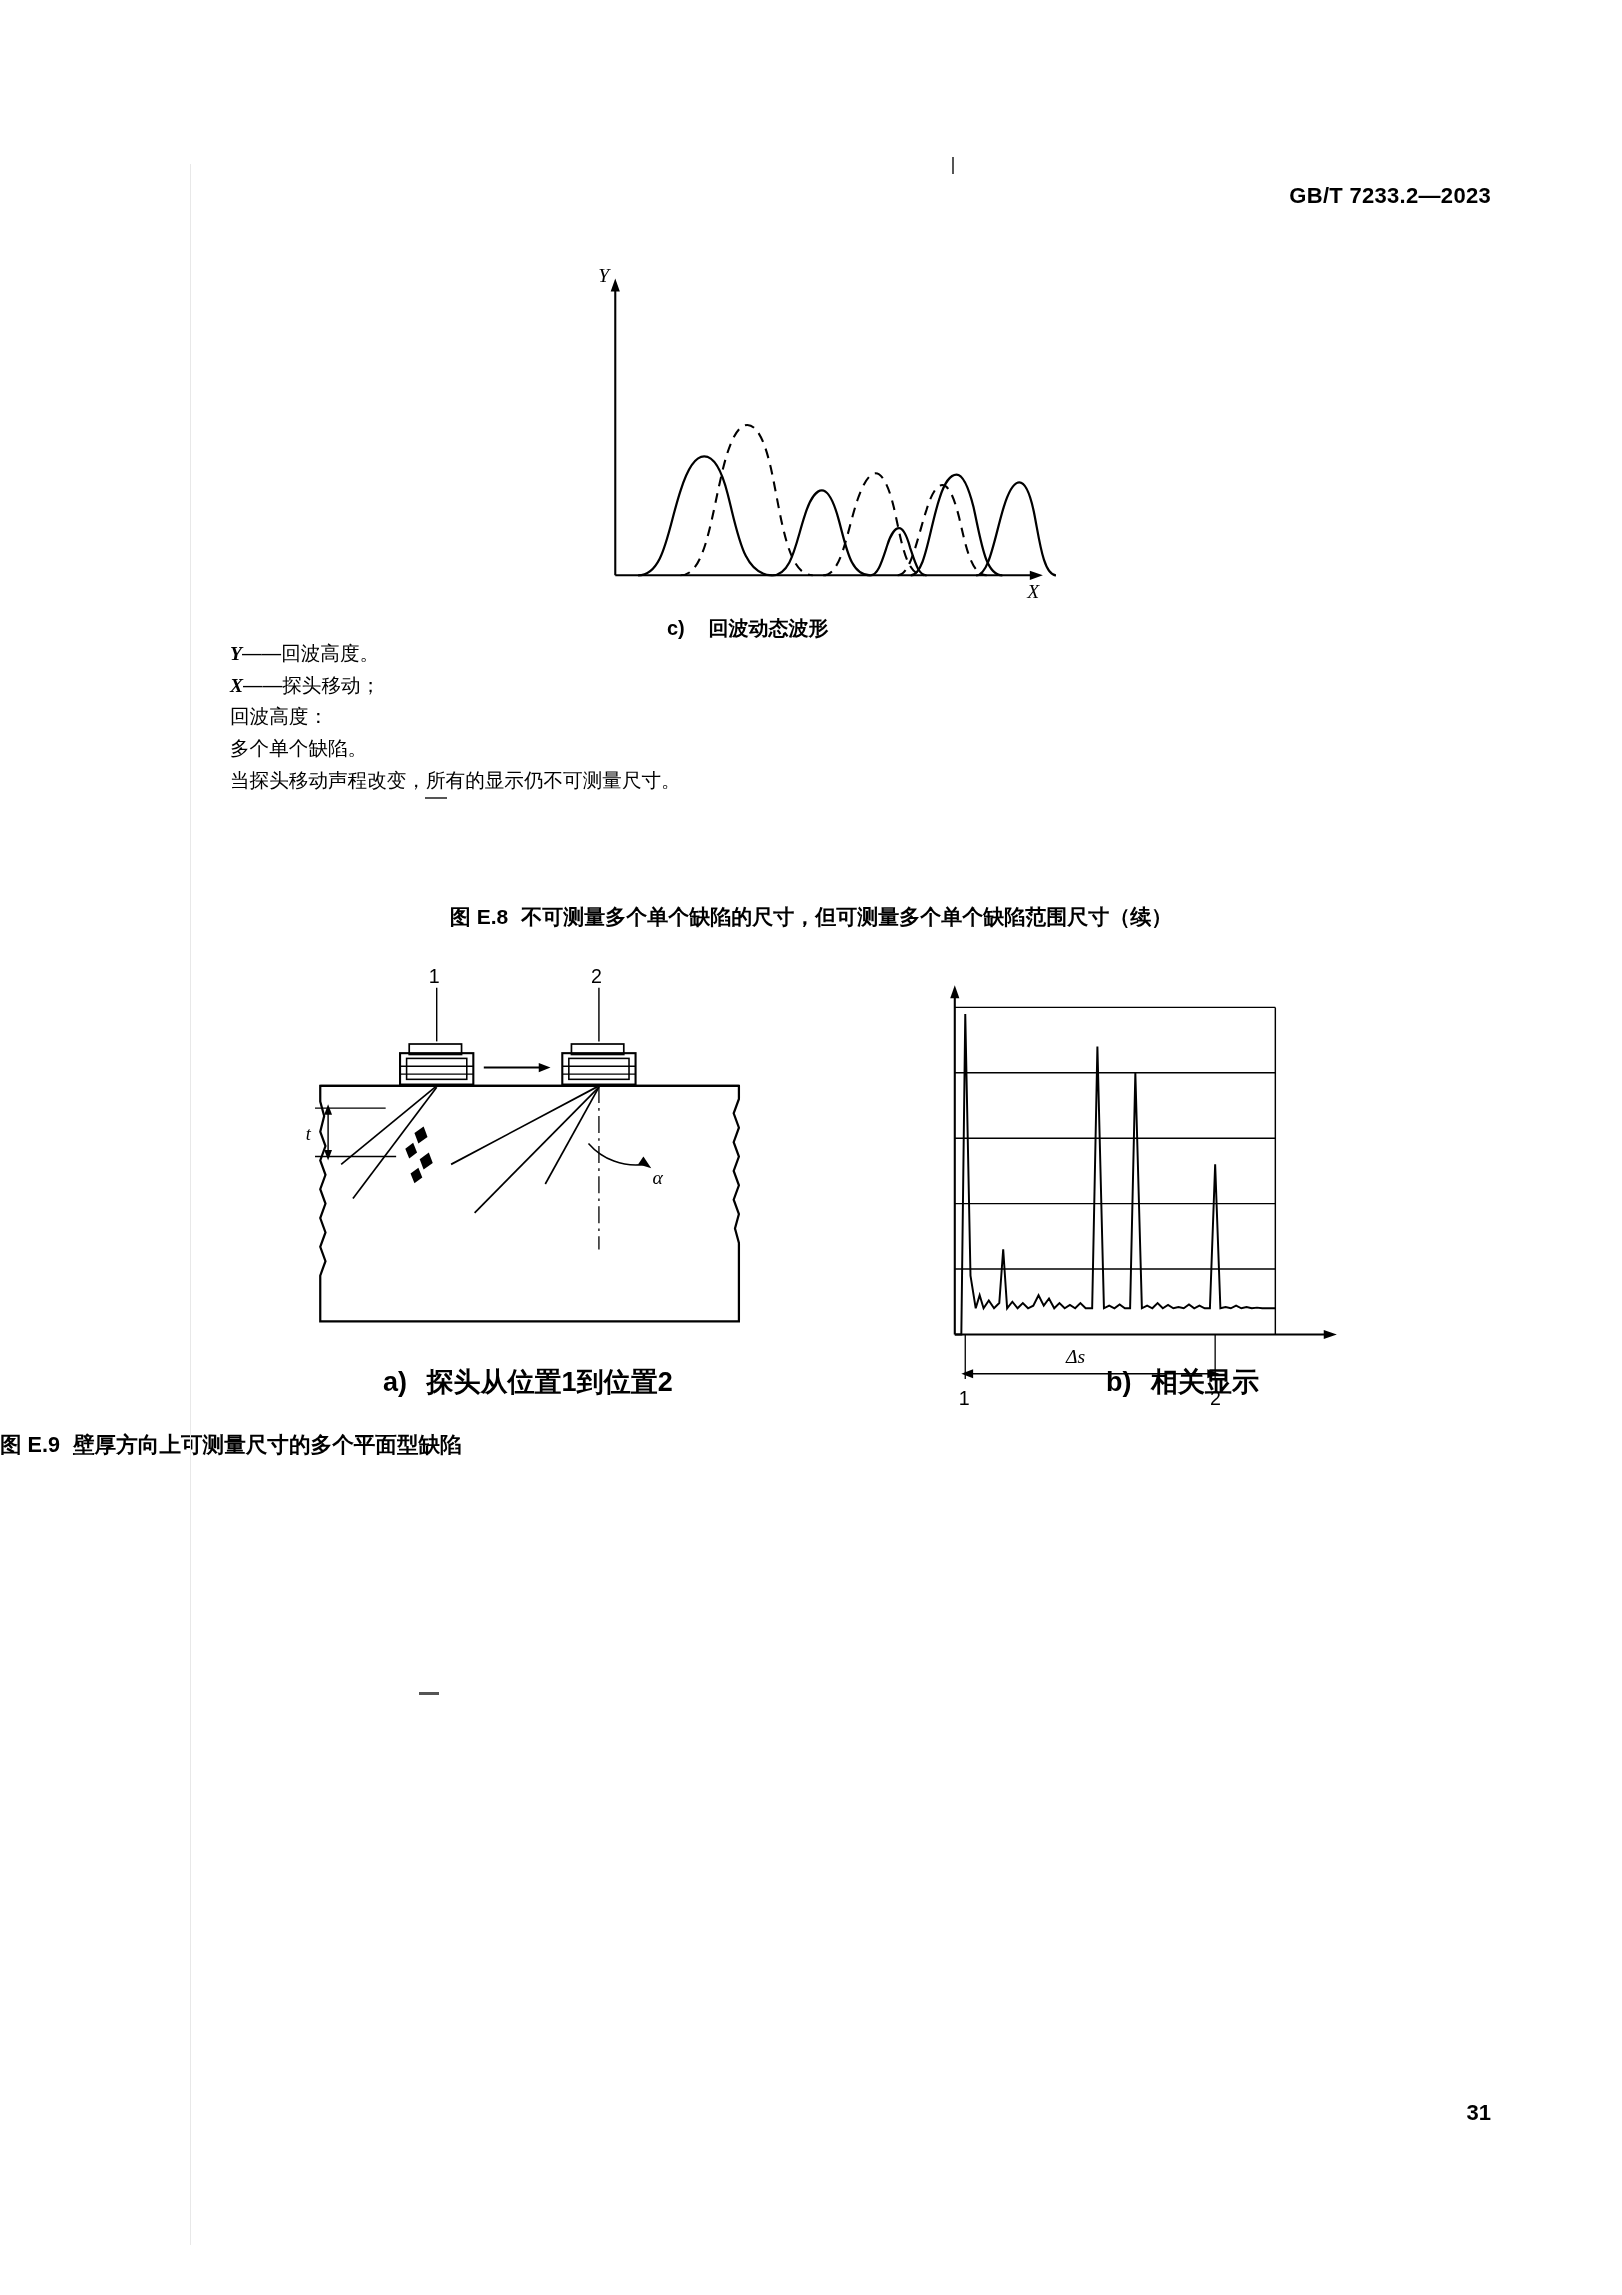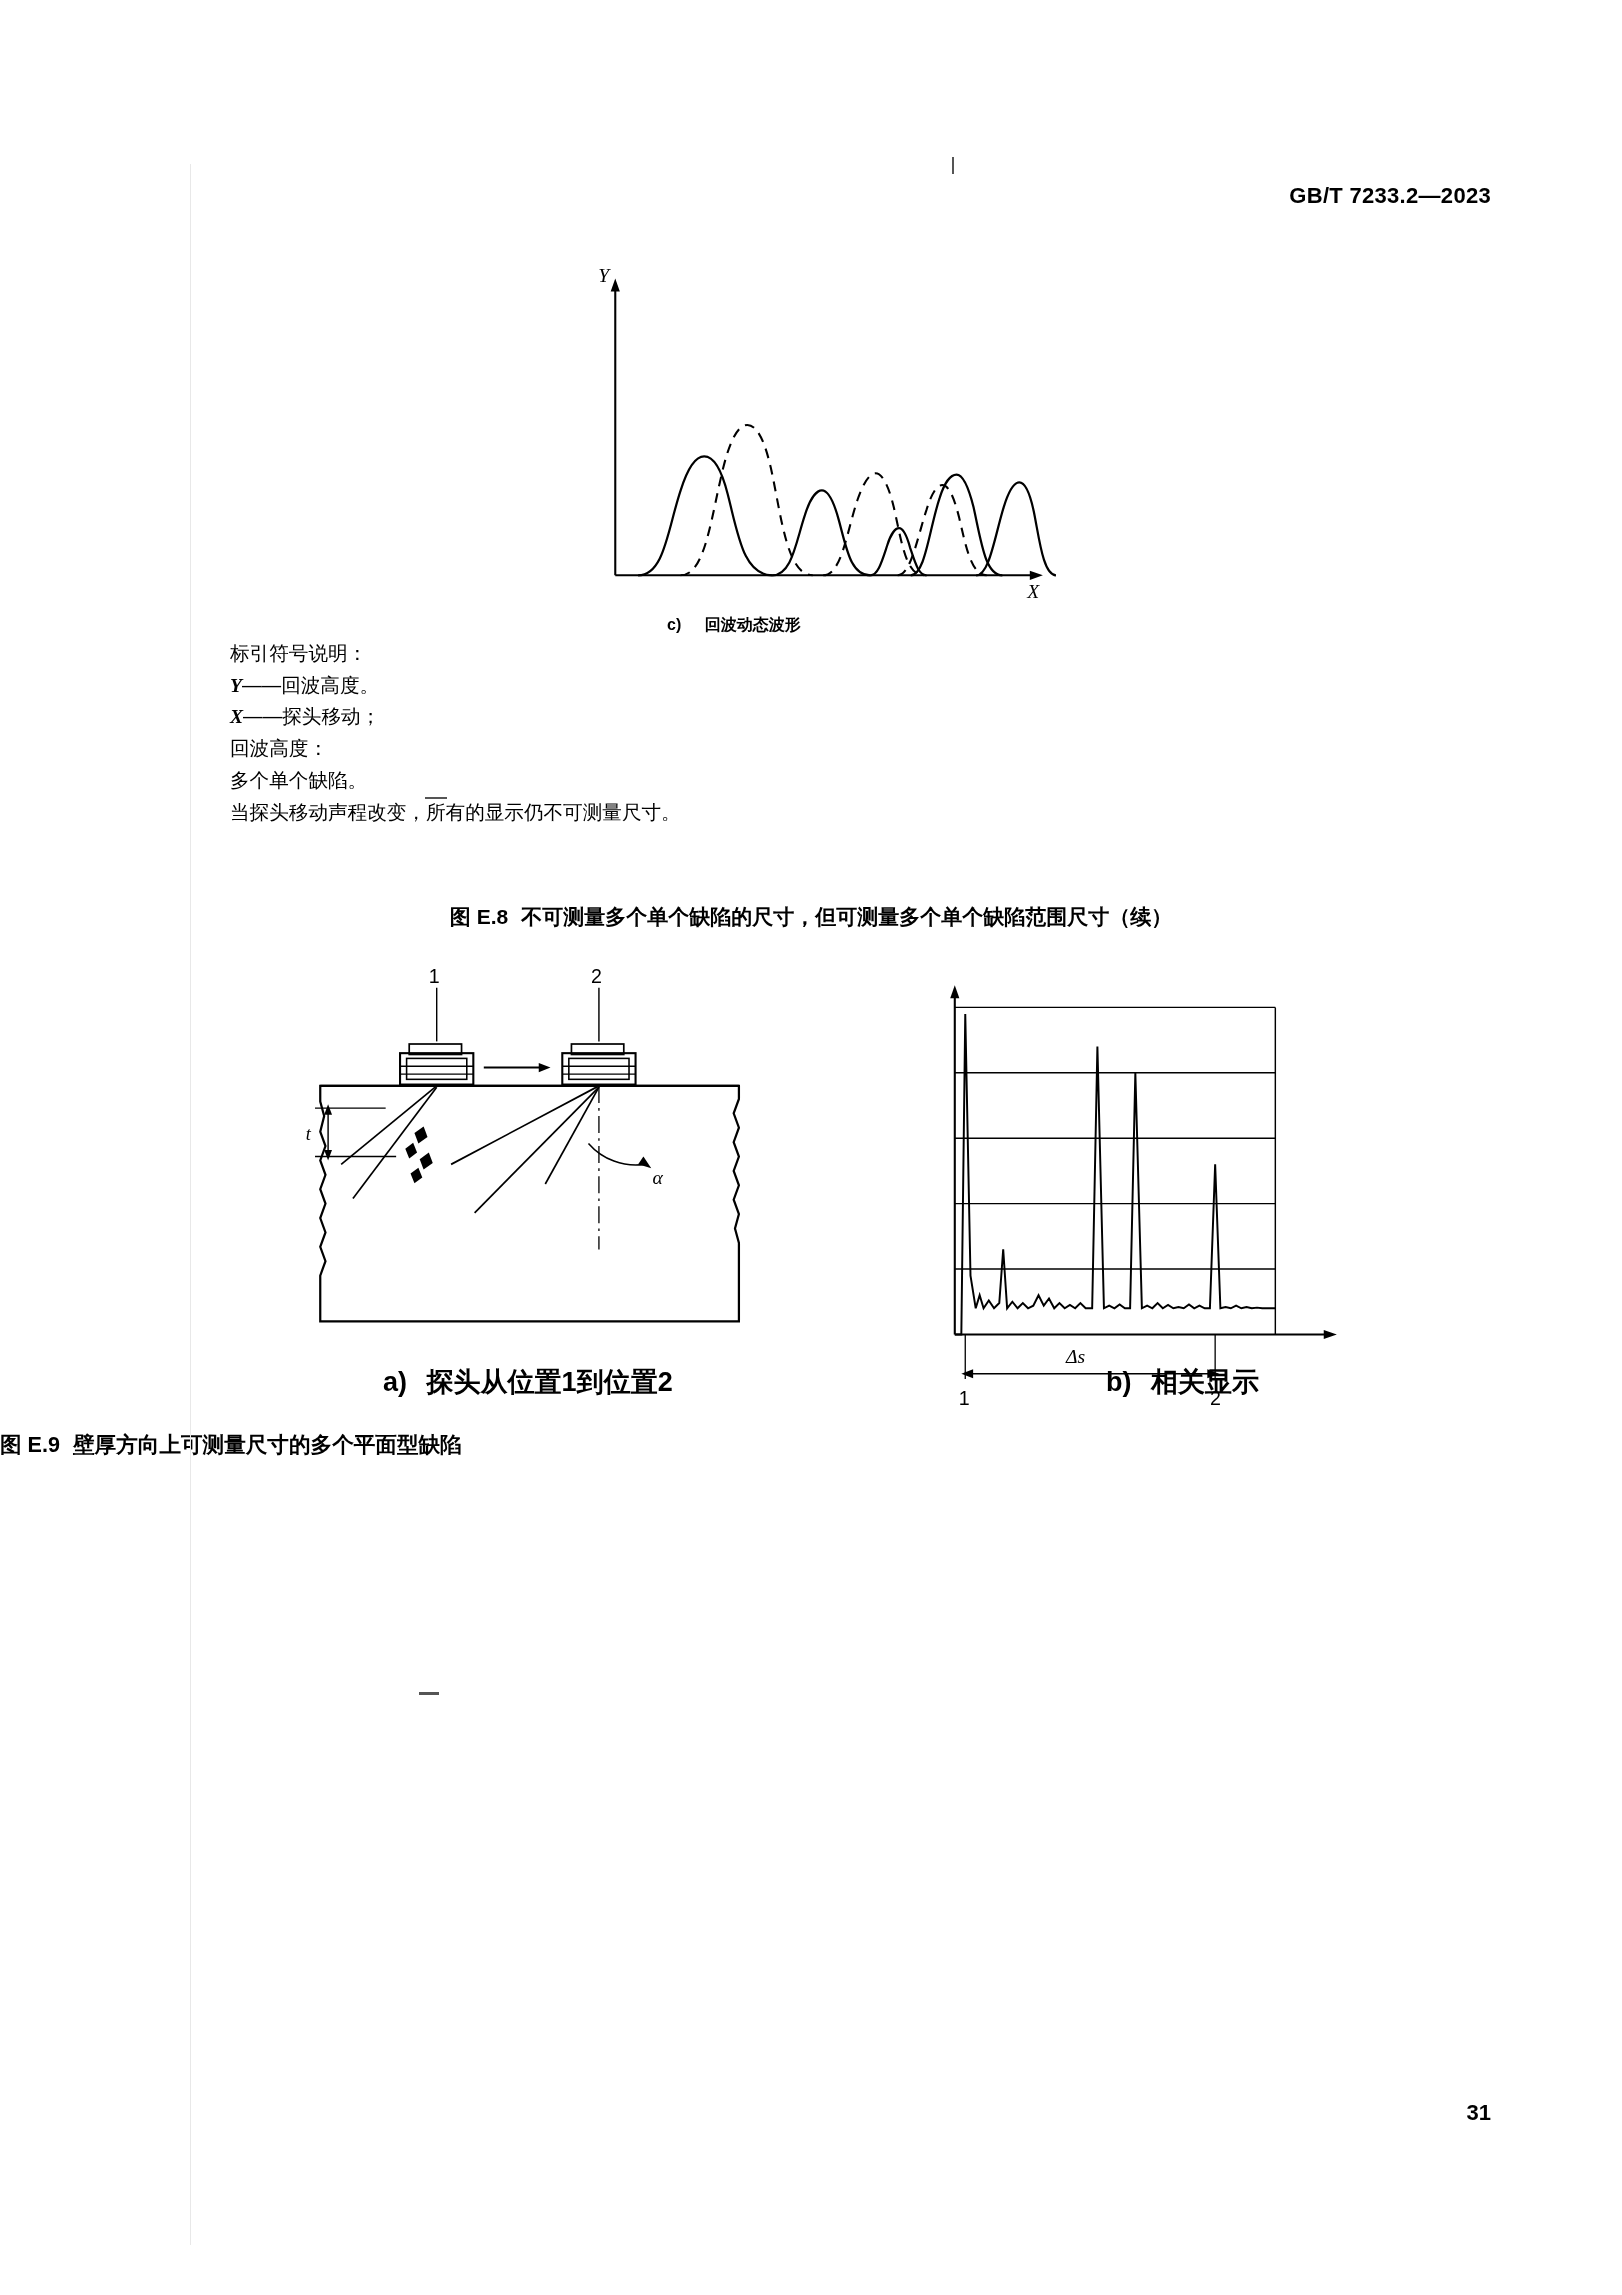--- a/index.html
+++ b/index.html
@@ -27,21 +27,21 @@
   .fig-c-wrap {
     position:absolute;
     left:576px; top:268px;
     width:497px; height:340px;
   }
   .fig-c-caption {
     position:absolute;
     left:667px; top:615px;
     font-family:"Liberation Sans", sans-serif;
     font-weight:bold;
-    font-size:16px;
+    font-size:20px;
   }
   .fig-c-caption .lbl { margin-right:23.6px; }
   
   .notes {
     position:absolute;
     left:230px; top:638px;
     width:1112px;
     font-family:"Liberation Sans", sans-serif;
     font-size:19.6px;
     line-height:1.62;
@@ -127,21 +127,20 @@
       <path d="M378,470 C406,470 414,404 430,356 C440,326 450,314 458,314 C468,314 478,332 486,366 C498,418 504,470 532,470" fill="none" stroke="#000" stroke-width="3.2" stroke-dasharray="15,11"></path>
       <path d="M492,470 C512,470 522,412 536,370 C544,344 552,332 560,332 C570,332 578,350 586,382 C596,424 604,470 628,470" fill="none" stroke="#000" stroke-width="3.2" stroke-dasharray="15,11"></path>
     </svg>
   </div>
 
   <div class="fig-c-caption">
     <span class="lbl">c)</span><span>回波动态波形</span>
   </div>
 
   <div class="notes">
-    <div class="ln">标引符号说明：</div>
     <div class="ln"><span class="it">Y</span><span>——回波高度。</span></div>
     <div class="ln"><span class="it">X</span><span>——探头移动；</span></div>
     <div class="ln">回波高度：</div>
     <div class="ln">多个单个缺陷。</div>
     <div class="ln">当探头移动声程改变，所有的显示仍不可测量尺寸。</div>
   </div>
 
   <div class="fig-e8-title">
     <span class="num">图 E.8</span><span>不可测量多个单个缺陷的尺寸，但可测量多个单个缺陷范围尺寸（续）</span>
   </div>

